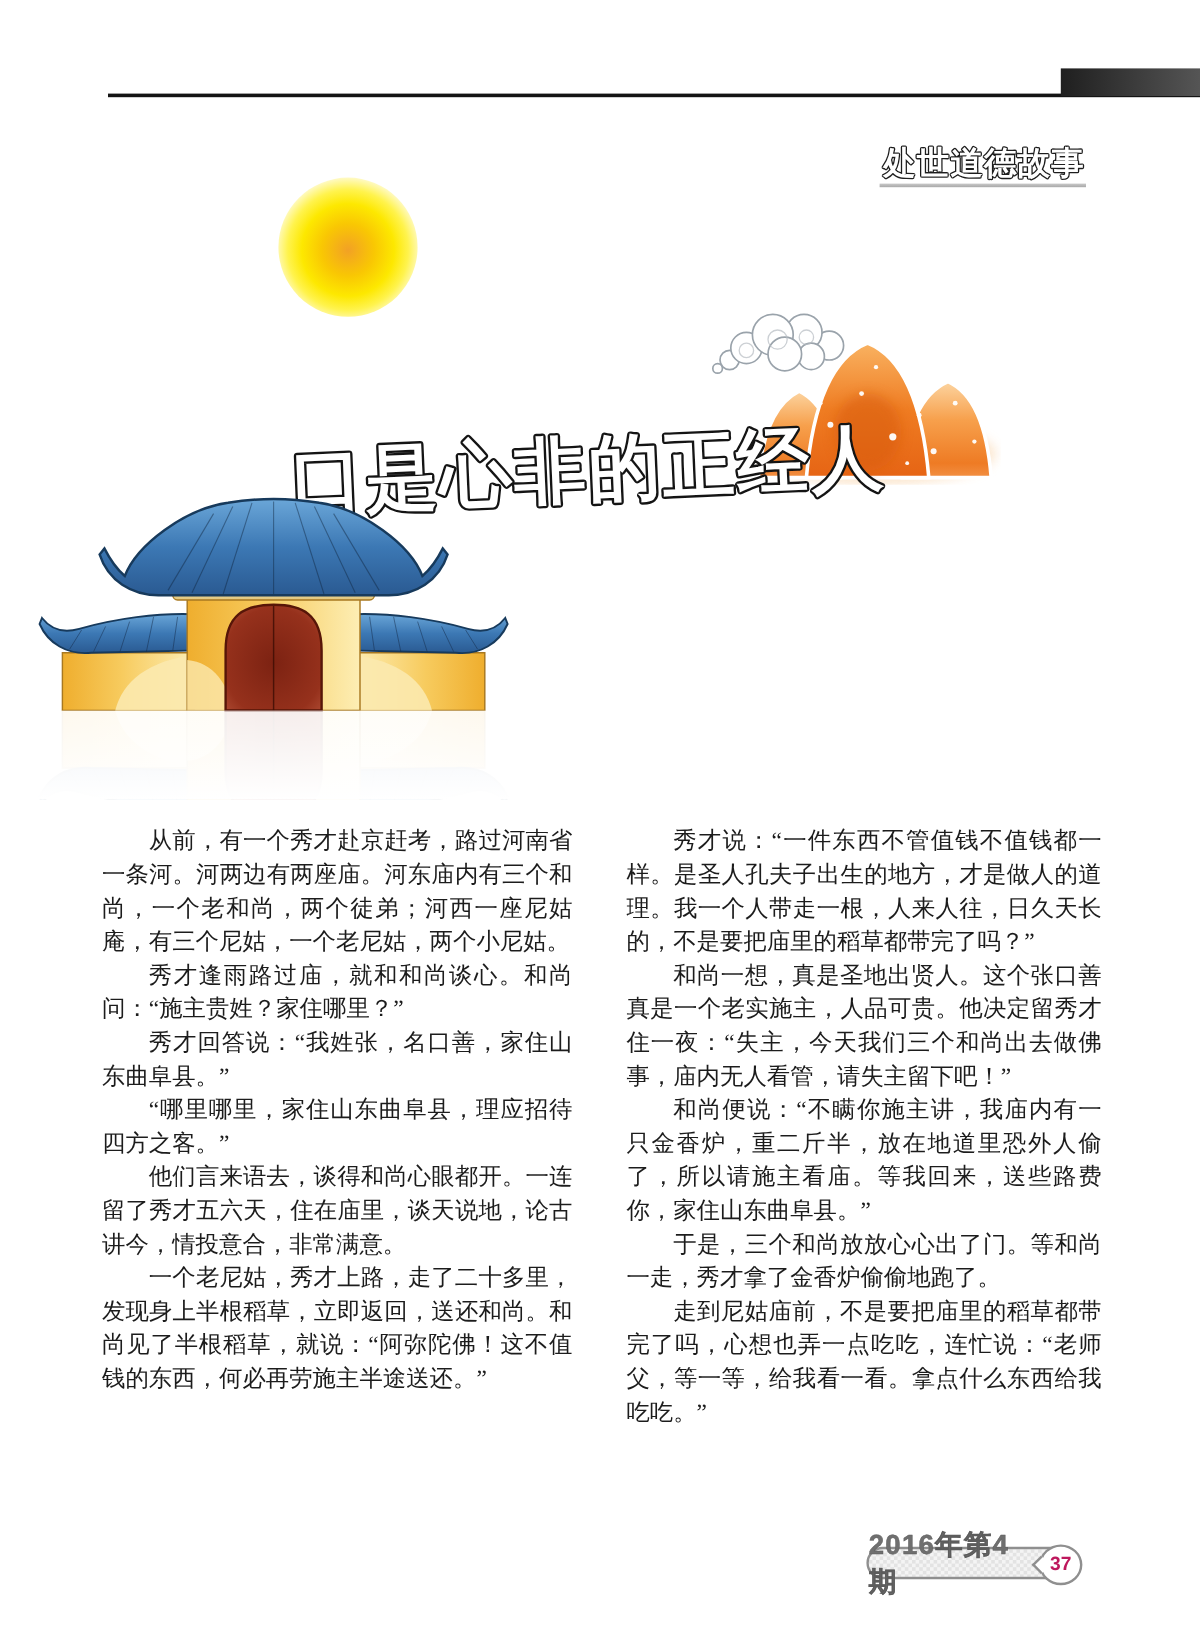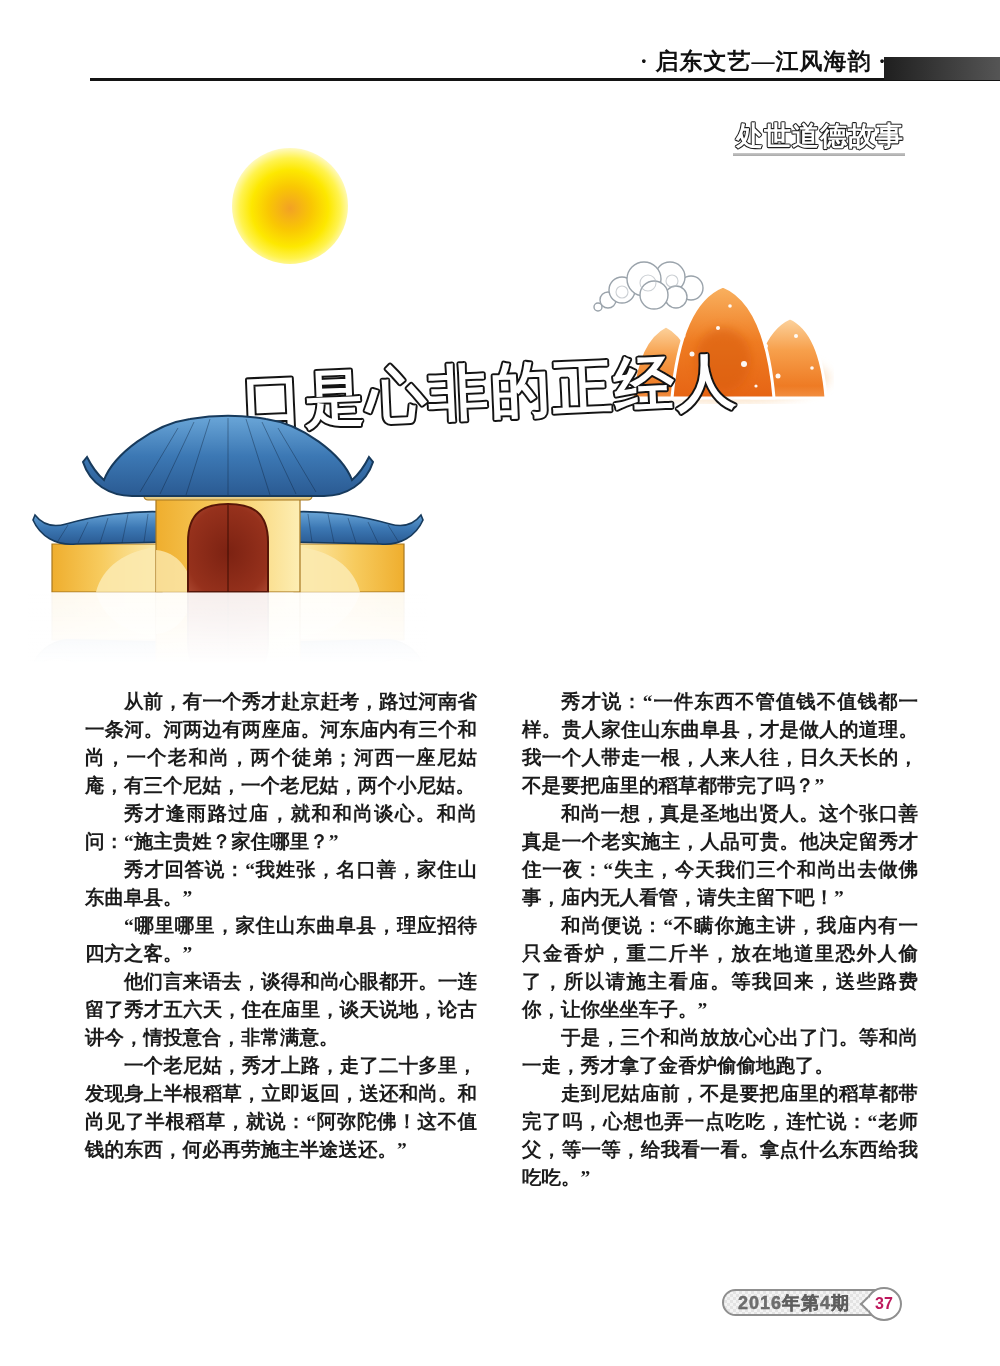--- a/index.html
+++ b/index.html
@@ -37,36 +37,36 @@
   }
   
   .clouds-svg{position:absolute;left:588px;top:243px;}
   .mountains-svg{position:absolute;left:626px;top:276px;}
   .title-svg{position:absolute;left:215px;top:334px;}
   .temple-svg{position:absolute;left:28px;top:410px;}
   
   .article-col{
     position:absolute;top:688px;
     font-family:"Liberation Serif","DejaVu Serif",serif;
-    font-size:19.5px;line-height:28px;color:#1c1c1c;font-weight:bold;
+    font-size:19.5px;line-height:28px;color:#1c1c1c;
   }
   .article-col.left{left:85px;width:392px;}
   .article-col.right{left:522px;width:396px;}
   .article-col p{margin:0;text-indent:2em;text-align:justify;}
   
   .footer-pill{
     position:absolute;left:722px;top:1289px;width:176px;height:27px;
     border:2px solid #8f8f8f;border-radius:16px;box-sizing:border-box;
     background:repeating-conic-gradient(#e3e3e3 0% 25%, #f4f4f4 0% 50%) 0 0/6px 6px;
     display:flex;align-items:center;justify-content:flex-start;
   }
   .footer-issue{
-    width:140px;text-align:center;
+    width:140px;
     font-family:"Liberation Sans","DejaVu Sans",sans-serif;
-    font-weight:bold;font-size:18px;color:#6f6f6f;letter-spacing:1px;
+    font-weight:bold;font-size:23px;color:#6f6f6f;letter-spacing:1px;
     -webkit-text-stroke:0.4px #5c5c5c;
   }
   .page-bubble{
     position:absolute;right:-6px;top:-4px;width:32px;height:30px;
     background:#ffffff;border:2px solid #8f8f8f;border-radius:50%;
     display:flex;align-items:center;justify-content:center;
     font-family:"Liberation Sans","DejaVu Sans",sans-serif;
     font-size:16px;font-weight:bold;color:#be185d;
   }
   .page-bubble::before{
@@ -74,21 +74,20 @@
     width:9px;height:9px;background:#fff;
     border-left:2px solid #8f8f8f;border-bottom:2px solid #8f8f8f;
     transform:translateY(-50%) rotate(45deg);
   }
 </style>
 </head>
 <body>
 
 <div class="page">
 
-  <div class="masthead">· 启东文艺—江风海韵 ·</div>
   <div class="header-rule"></div>
   <div class="header-block"></div>
 
   <svg class="badge-svg" width="184" height="44" viewBox="0 0 184 44">
     <text x="92" y="33" text-anchor="middle" font-family="'DejaVu Sans',sans-serif" font-size="27" font-weight="bold" fill="#ffffff" stroke="#1d1d1d" stroke-width="2.2" paint-order="stroke" stroke-linejoin="round" letter-spacing="1">处世道德故事</text>
   </svg>
   <div class="badge-underline"></div>
 
   <div class="sun"></div>
 
@@ -233,23 +232,23 @@
   <div class="article-col left">
     <p>从前，有一个秀才赴京赶考，路过河南省一条河。河两边有两座庙。河东庙内有三个和尚，一个老和尚，两个徒弟；河西一座尼姑庵，有三个尼姑，一个老尼姑，两个小尼姑。</p>
     <p>秀才逢雨路过庙，就和和尚谈心。和尚问：“施主贵姓？家住哪里？”</p>
     <p>秀才回答说：“我姓张，名口善，家住山东曲阜县。”</p>
     <p>“哪里哪里，家住山东曲阜县，理应招待四方之客。”</p>
     <p>他们言来语去，谈得和尚心眼都开。一连留了秀才五六天，住在庙里，谈天说地，论古讲今，情投意合，非常满意。</p>
     <p>一个老尼姑，秀才上路，走了二十多里，发现身上半根稻草，立即返回，送还和尚。和尚见了半根稻草，就说：“阿弥陀佛！这不值钱的东西，何必再劳施主半途送还。”</p>
   </div>
 
   <div class="article-col right">
-    <p>秀才说：“一件东西不管值钱不值钱都一样。贵人家住山东曲阜县，才是做人的道理。我一个人带走一根，人来人往，日久天长的，不是要把庙里的稻草都带完了吗？”</p>
+    <p>秀才说：“一件东西不管值钱不值钱都一样。是圣人孔夫子出生的地方，才是做人的道理。我一个人带走一根，人来人往，日久天长的，不是要把庙里的稻草都带完了吗？”</p>
     <p>和尚一想，真是圣地出贤人。这个张口善真是一个老实施主，人品可贵。他决定留秀才住一夜：“失主，今天我们三个和尚出去做佛事，庙内无人看管，请失主留下吧！”</p>
-    <p>和尚便说：“不瞒你施主讲，我庙内有一只金香炉，重二斤半，放在地道里恐外人偷了，所以请施主看庙。等我回来，送些路费你，让你坐坐车子。”</p>
+    <p>和尚便说：“不瞒你施主讲，我庙内有一只金香炉，重二斤半，放在地道里恐外人偷了，所以请施主看庙。等我回来，送些路费你，家住山东曲阜县。”</p>
     <p>于是，三个和尚放放心心出了门。等和尚一走，秀才拿了金香炉偷偷地跑了。</p>
     <p>走到尼姑庙前，不是要把庙里的稻草都带完了吗，心想也弄一点吃吃，连忙说：“老师父，等一等，给我看一看。拿点什么东西给我吃吃。”</p>
   </div>
 
   <div class="footer-pill">
     <span class="footer-issue">2016年第4期</span>
     <span class="page-bubble">
       <span>37</span>
     </span>
   </div>

